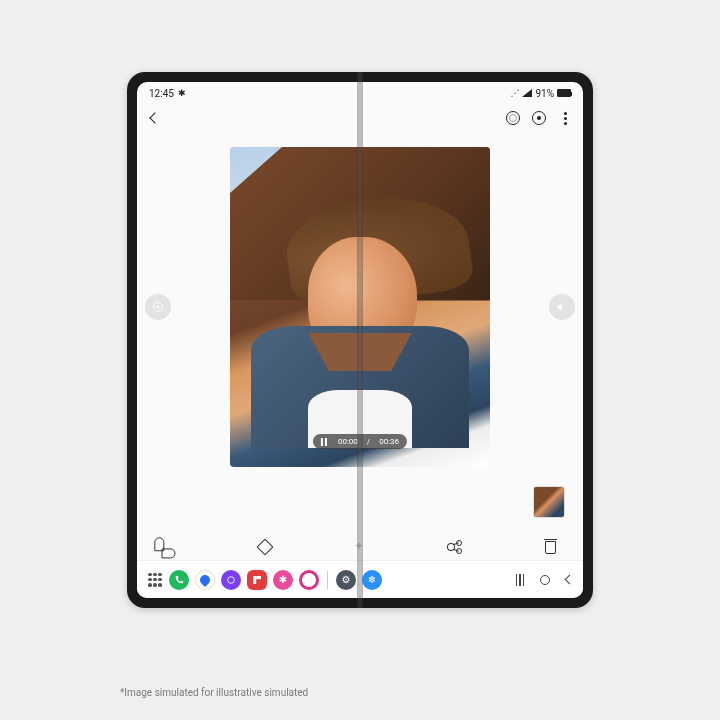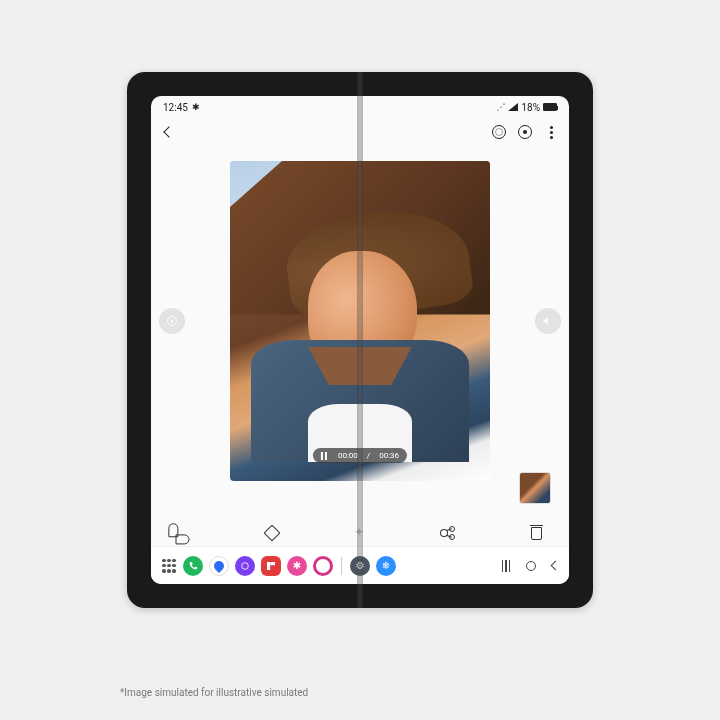--- a/index.html
+++ b/index.html
@@ -12,21 +12,21 @@
     justify-content: center;
     align-items: flex-start;
     overflow: hidden;
   }
   .device {
     margin-top: 72px;
     width: 466px;
     height: 536px;
     background: #1a1a1a;
     border-radius: 18px;
-    padding: 24px;
+    padding: 10px;
     position: relative;
     box-shadow: 0 2px 8px rgba(0,0,0,.2);
   }
   .hinge {
     position: absolute;
     top: 0; left: 50%; transform: translateX(-50%);
     width: 6px; height: 100%;
     background: linear-gradient(to right, #333, #555, #333);
     z-index: 2;
     pointer-events: none;
@@ -165,21 +165,21 @@
   <div class="screen">
 
     <div class="status-bar">
       <div class="status-left">
         <span>12:45</span>
         <span class="snow">✱</span>
       </div>
       <div class="status-right">
         <span class="snow">⋰</span>
         <span class="sig-tri"></span>
-        <span>18%</span>
+        <span>91%</span>
         <span class="batt"></span>
       </div>
     </div>
 
     <div class="app-header">
       <span class="icon">
           <span class="chev"></span>
         </span>
       <div class="hdr-right">
         <span class="icon">

